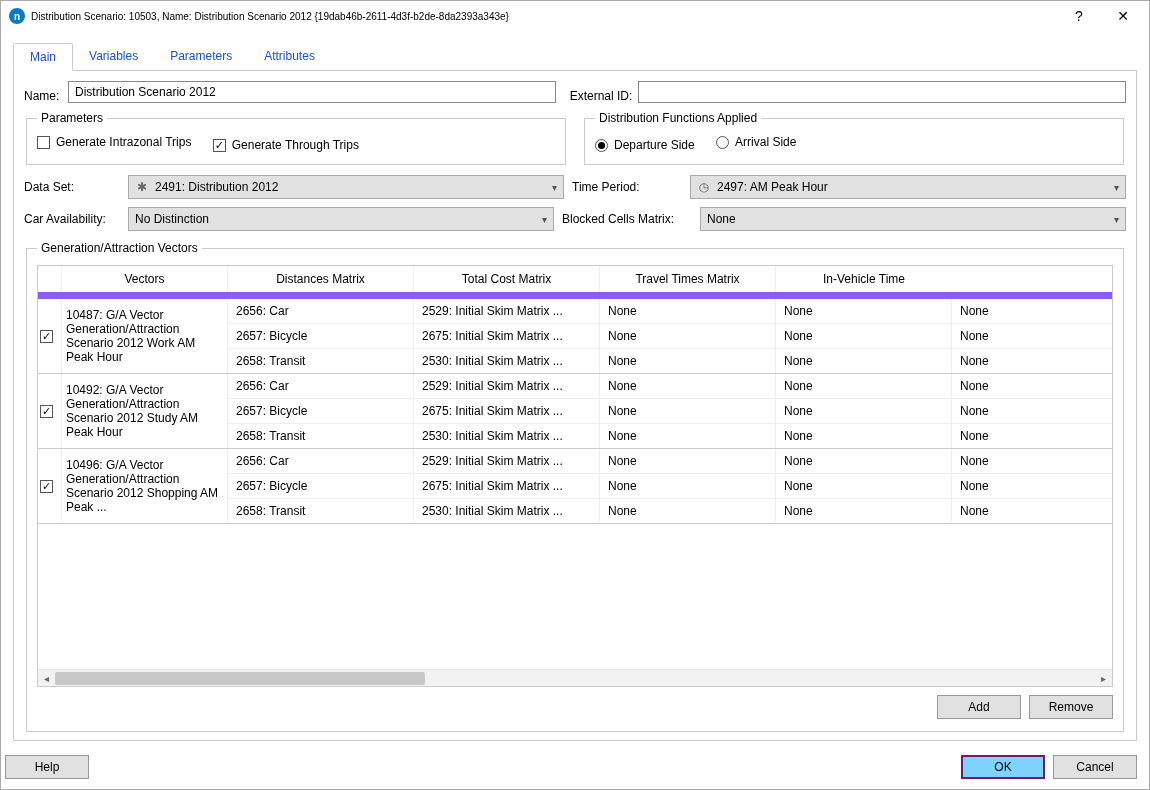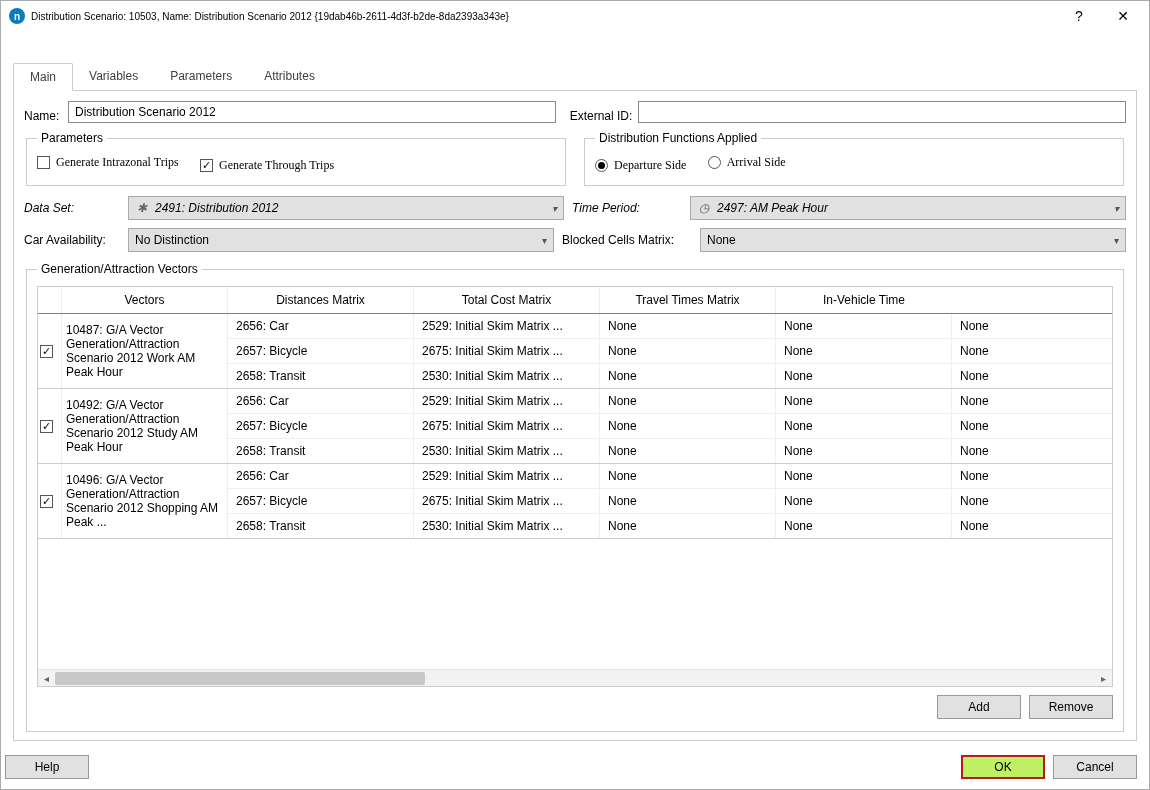--- a/index.html
+++ b/index.html
@@ -4,58 +4,58 @@
 <style>
   * { box-sizing: border-box; }
   html, body { margin: 0; padding: 0; font-family: "Segoe UI", Tahoma, sans-serif; font-size: 12px; color: #000; background: #fff; }
   .window { width: 1150px; height: 790px; border: 1px solid #aaa; display: flex; flex-direction: column; }
   .titlebar { height: 30px; display: flex; align-items: center; padding: 0 4px; }
   .app-icon { width: 16px; height: 16px; border-radius: 50%; background: #0a7cc0; color: #fff; display: inline-flex; align-items: center; justify-content: center; font-size: 10px; font-weight: bold; margin: 0 6px 0 4px; }
   .title-text { flex: 1; font-size: 10px; }
   .titlebar-btn { width: 44px; height: 28px; display: inline-flex; align-items: center; justify-content: center; font-size: 14px; cursor: pointer; }
   .content { flex: 1; padding: 8px 12px 6px 12px; display: flex; flex-direction: column; }
   .tabs { display: flex; border-bottom: 1px solid #ccc; position: relative; margin-top: 4px; }
-  .tab { padding: 6px 16px; cursor: pointer; color: #404040; margin-top: 20px; }
+  .tab { padding: 6px 16px; cursor: pointer; color: #1d4ed8; }
   .tab.active { border: 1px solid #ccc; border-bottom: 1px solid #fff; border-radius: 2px 2px 0 0; margin-bottom: -1px; background: #fff; }
   .panel { border: 1px solid #ccc; border-top: none; flex: 1; padding: 10px 10px 8px 10px; display: flex; flex-direction: column; }
   .form-row { display: flex; align-items: flex-end; margin-bottom: 8px; }
   .label { margin-right: 6px; }
   .text-input { height: 22px; border: 1px solid #888; padding: 0 6px; background: #fff; font: inherit; }
   .grid2 { display: grid; grid-template-columns: 1fr 1fr; gap: 14px; }
   fieldset { border: 1px solid #ccc; padding: 10px 10px 12px 10px; }
   fieldset legend { padding: 0 4px; }
-  .chk, .rad { display: inline-flex; align-items: center; margin-right: 18px; cursor: pointer; font-family: Liberation Serif, serif; }
+  .chk, .rad { display: inline-flex; align-items: center; margin-right: 18px; cursor: pointer; }
   .chkbox { width: 13px; height: 13px; border: 1px solid #555; margin-right: 6px; display: inline-flex; align-items: center; justify-content: center; font-size: 11px; line-height: 1; }
   .radio { width: 13px; height: 13px; border: 1px solid #555; border-radius: 50%; margin-right: 6px; display: inline-flex; align-items: center; justify-content: center; }
   .radio .dot { width: 7px; height: 7px; background: #000; border-radius: 50%; }
-  .selects-row { display: grid; grid-template-columns: 96px 1fr 110px 1fr; gap: 8px; align-items: center; margin-top: 10px; font-style: italic; }
+  .selects-row { display: grid; grid-template-columns: 96px 1fr 110px 1fr; gap: 8px; align-items: center; margin-top: 10px; }
   .selects-row2 { display: grid; grid-template-columns: 96px 1fr 130px 1fr; gap: 8px; align-items: center; margin-top: 8px; }
   .combo { height: 24px; background: #e1e1e1; border: 1px solid #aaa; display: flex; align-items: center; padding: 0 6px; cursor: pointer; }
   .combo .ico { width: 14px; height: 14px; margin-right: 6px; display: inline-flex; align-items: center; justify-content: center; color: #666; }
   .combo .txt { flex: 1; }
   .combo .caret { font-size: 10px; color: #555; }
   fieldset.gav { flex: 1; margin-top: 10px; display: flex; flex-direction: column; min-height: 0; }
   .table-wrap { flex: 1; border: 1px solid #ccc; overflow: hidden; display: flex; flex-direction: column; }
-  .thead { display: grid; grid-template-columns: 24px 166px 186px 186px 176px 176px 130px; border-bottom: 1px solid #8b5cf6; background: #fff; }
+  .thead { display: grid; grid-template-columns: 24px 166px 186px 186px 176px 176px 130px; border-bottom: 7px solid #8b5cf6; background: #fff; }
   .th { padding: 6px 8px; text-align: center; border-right: 1px solid #eee; font-weight: normal; }
   .tbody { flex: 1; overflow: hidden; background: #fff; }
   .group { display: grid; grid-template-columns: 24px 166px 1fr; border-bottom: 1px solid #ccc; }
   .group-check { display: flex; align-items: center; justify-content: center; border-right: 1px solid #eee; }
   .group-label { padding: 4px 4px; display: flex; align-items: center; border-right: 1px solid #eee; }
   .subrows { display: flex; flex-direction: column; }
   .subrow { display: grid; grid-template-columns: 186px 186px 176px 176px 130px; border-bottom: 1px solid #eee; }
   .subrow:last-child { border-bottom: none; }
   .cell { padding: 5px 8px; border-right: 1px solid #eee; white-space: nowrap; overflow: hidden; text-overflow: ellipsis; }
   .hscroll { height: 17px; background: #f2f2f2; border-top: 1px solid #e4e4e4; position: relative; }
   .hscroll .lbtn, .hscroll .rbtn { position: absolute; top: 0; width: 17px; height: 17px; display: flex; align-items: center; justify-content: center; color: #666; font-size: 10px; cursor: pointer; }
   .hscroll .lbtn { left: 0; } .hscroll .rbtn { right: 0; }
   .hscroll .thumb { position: absolute; left: 17px; top: 2px; height: 13px; width: 370px; background: #c8c8c8; border-radius: 2px; }
   .btnrow { display: flex; justify-content: flex-end; gap: 8px; margin-top: 8px; }
   .btn { min-width: 84px; height: 24px; border: 1px solid #999; background: #e1e1e1; display: inline-flex; align-items: center; justify-content: center; cursor: pointer; }
-  .btn.primary { border: 2px solid #b91c1c; background: #bef264; }
+  .btn.primary { border: 2px solid #701a75; background: #7dd3fc; }
   .bottombar { display: flex; padding: 8px 12px 10px 4px; gap: 8px; }
   .bottombar .spacer { flex: 1; }
 </style>
 </head>
 <body>
 
 <div class="window">
   <div class="titlebar">
     <span class="app-icon">n</span>
     <span class="title-text">Distribution Scenario: 10503, Name: Distribution Scenario 2012  {19dab46b-2611-4d3f-b2de-8da2393a343e}</span>

